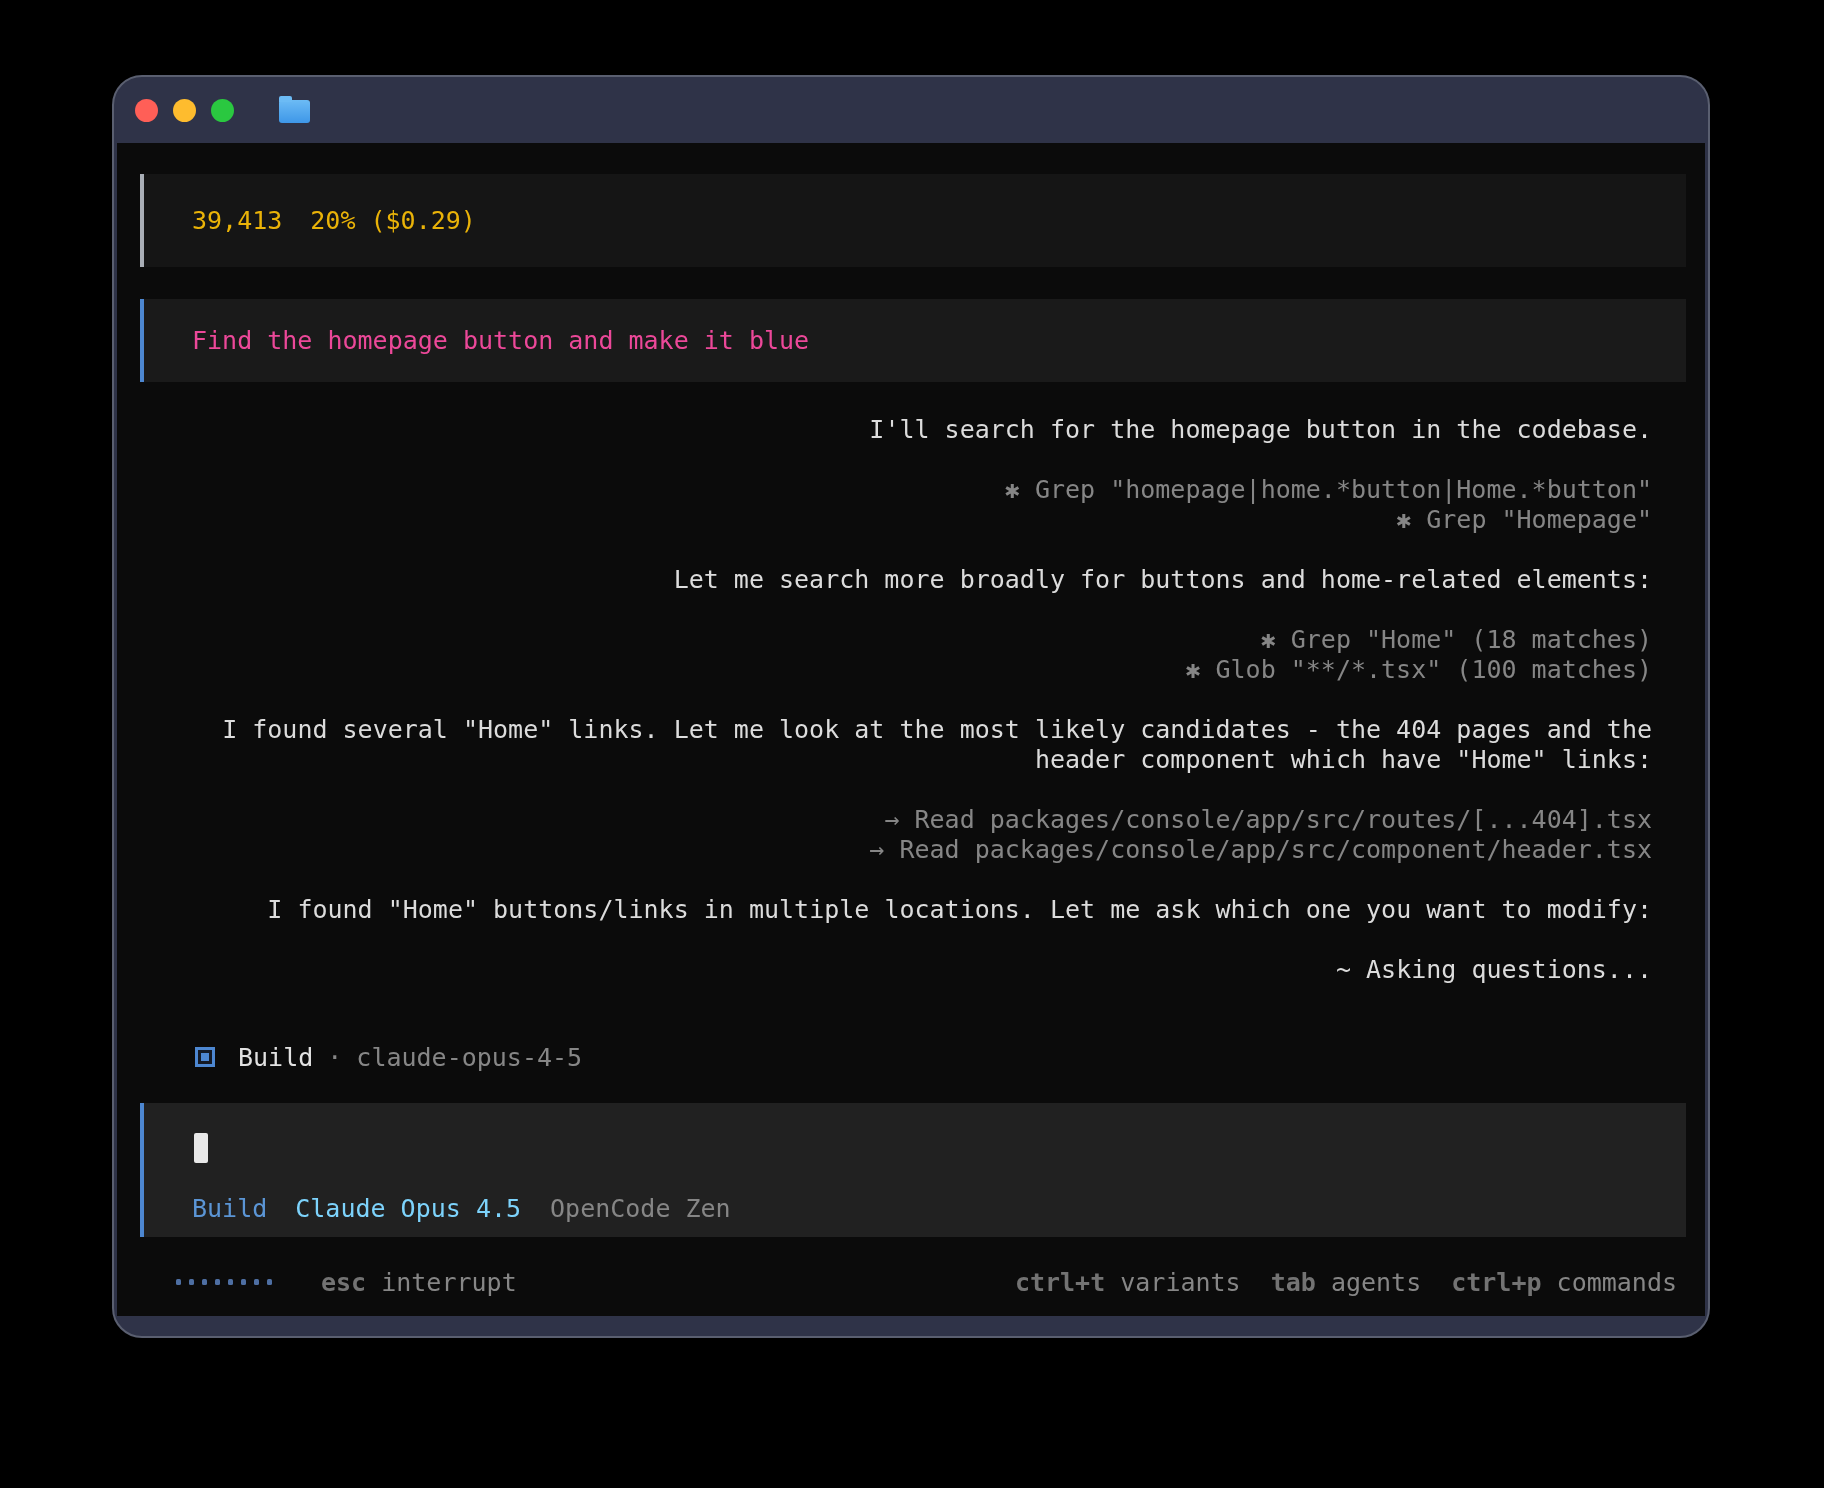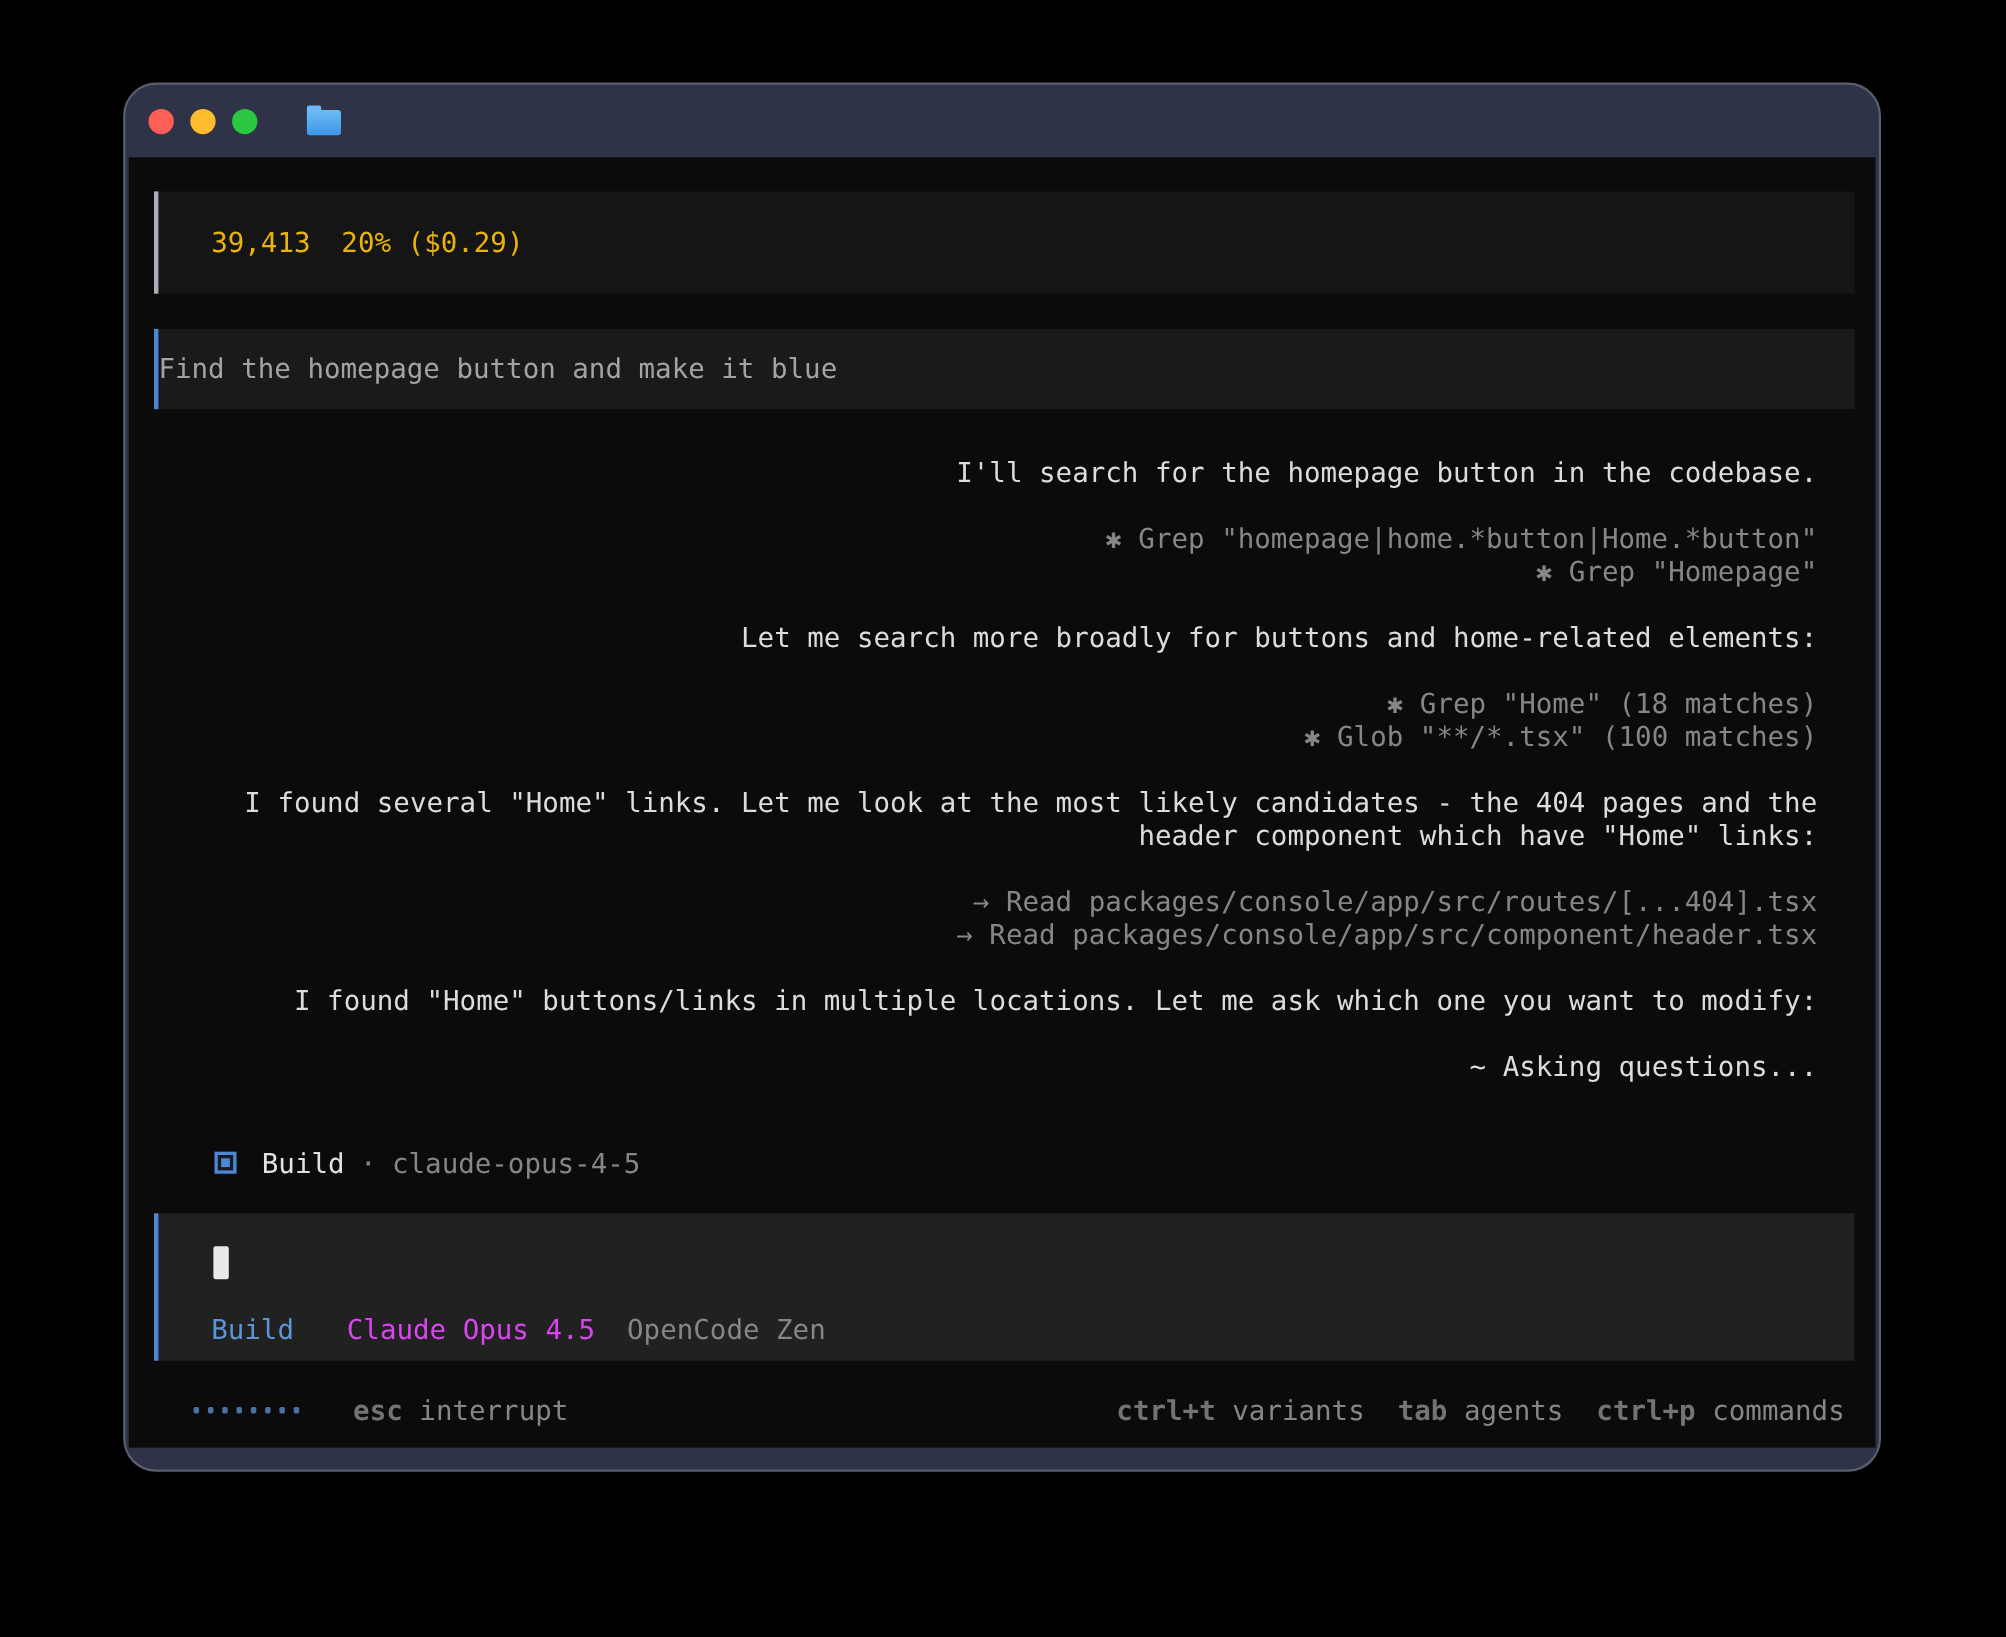--- a/index.html
+++ b/index.html
@@ -27,22 +27,22 @@
 
   .content{position:absolute;left:3px;right:3px;top:66px;bottom:20px;background:#0b0b0b;}
 
   .block{position:absolute;left:23px;width:1546px;border-left:4px solid #888;}
   .session-header{top:31px;height:93px;background:#151515;border-left-color:#a9aeb6;
     display:flex;align-items:center;justify-content:space-between;
     padding:0 27px 0 48px;font-size:25px;}
   .sh-title{color:#ececec;font-weight:700;white-space:nowrap;}
   .sh-stats{color:#eab308;display:flex;gap:28px;white-space:nowrap;}
 
-  .user-message{top:156px;height:73px;background:#1a1a1a;border-left-color:var(--accent_blue,#4d87d1);
-    display:flex;align-items:center;font-size:25px;color:#a3a3a3;}
+  .user-message{top:156px;height:83px;background:#1a1a1a;border-left-color:var(--accent_blue,#4d87d1);
+    display:flex;align-items:center;padding-left:48px;font-size:25px;color:#ec4899;}
 
   .transcript{position:absolute;left:75px;top:272px;width:1460px;font-size:25px;line-height:30px;text-align:right;}
   .tline{min-height:30px;white-space:pre-wrap;}
   .tline.text{color:#dcdcdc;}
   .tline.tool{color:#868686;}
   .tline.blank{height:30px;}
 
   .agent-row{position:absolute;left:78px;top:897px;height:34px;display:flex;align-items:center;
     font-size:25px;}
   .build-icon{width:20px;height:20px;border:3px solid var(--accent_blue,#4d87d1);
@@ -50,21 +50,21 @@
   .build-icon::after{content:"";width:8px;height:8px;background:var(--accent_blue,#4d87d1);display:block;}
   .agent-name{color:#e2e2e2;}
   .agent-sep{color:#868686;margin:0 14px;}
   .agent-model{color:#868686;}
 
   .input-box{top:960px;height:134px;background:#212121;border-left-color:var(--accent_blue,#4d87d1);}
   .cursor{position:absolute;left:50px;top:30px;width:14px;height:30px;background:#e9e9e9;border-radius:2px;}
   .input-meta{position:absolute;left:48px;top:90px;height:30px;display:flex;align-items:center;
     font-size:25px;white-space:pre;}
   .im-mode{color:var(--accent_blue_text,#5b95d5);}
-  .im-model{color:#d946ef;margin-left:48px;}
+  .im-model{color:#7dd3fc;margin-left:28px;}
   .im-provider{color:#868686;margin-left:29px;}
 
   .statusbar{position:absolute;left:59px;right:28px;top:1124px;height:30px;
     display:flex;align-items:center;justify-content:space-between;font-size:25px;}
   .sb-left{display:flex;align-items:center;}
   .dots{display:flex;gap:8px;margin-right:49px;}
   .dot{width:5px;height:6px;border-radius:1.5px;background:var(--spinner_blue,#4e6fa3);}
   .key{color:#737373;font-weight:700;}
   .desc{color:#868686;}
   .sb-right{display:flex;align-items:center;white-space:pre;}

